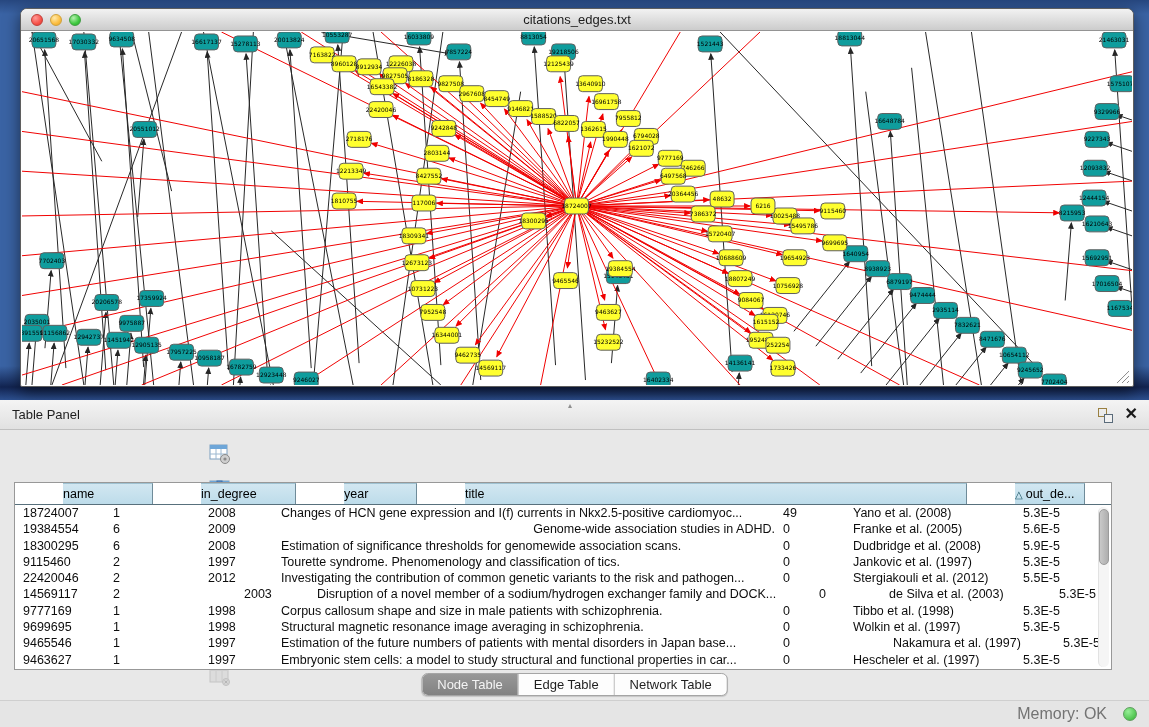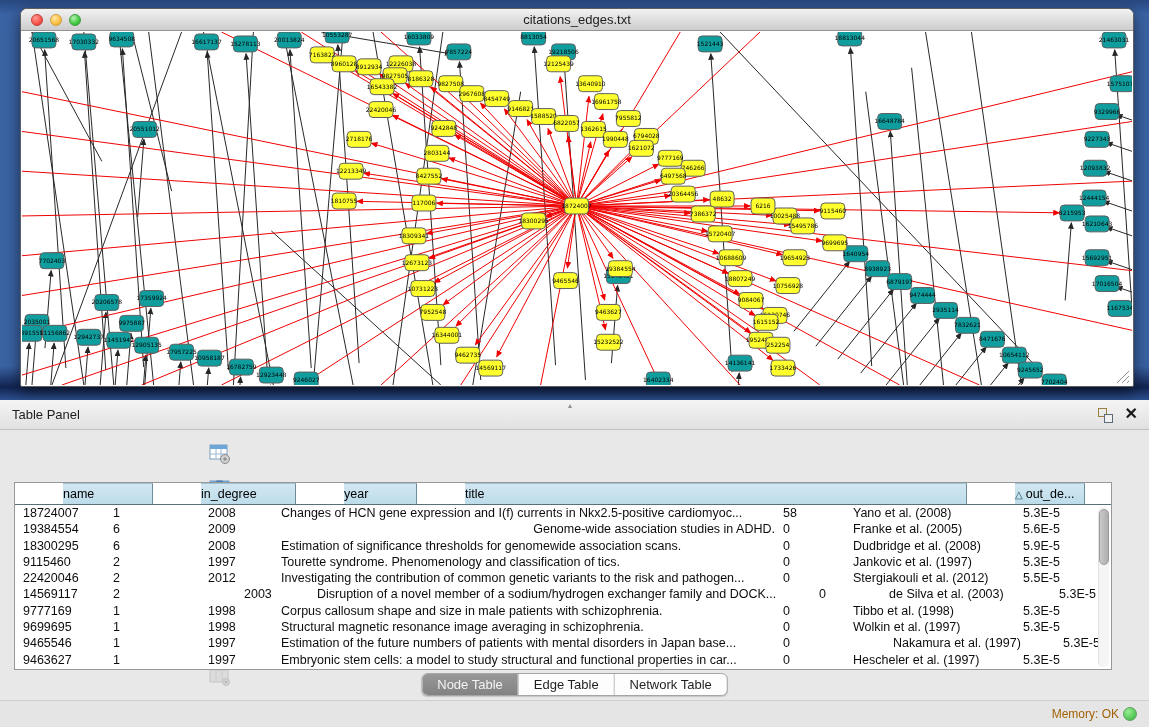--- a/index.html
+++ b/index.html
@@ -62,21 +62,21 @@
     border:1px solid #9b9b9b;border-radius:6px;}
 
   .tabs{position:absolute;left:50%;transform:translateX(-50%);bottom:31px;display:flex;height:23px;
     border:1px solid #a5a5a5;border-radius:6px;overflow:hidden;background:#fdfdfd;
     box-shadow:0 1px 1px rgba(0,0,0,.15);}
   .tab{padding:0 15px;font-size:13px;line-height:22px;color:#1f1f1f;border-left:1px solid #bcbcbc;}
   .tab:first-child{border-left:none;}
   .tab.active{background:linear-gradient(#989898,#828282);color:#f4f4f4;}
 
   .status-bar{position:absolute;left:0;bottom:0;width:100%;height:27px;background:#e5e5e5;border-top:1px solid #cfcfcf;}
-  .mem-label{position:absolute;right:30px;top:0;line-height:26px;font-size:12px;color:#a16207;}
+  .mem-label{position:absolute;right:42px;top:0;line-height:26px;font-size:16px;color:#737373;}
   .mem-dot{position:absolute;right:12px;top:6px;width:14px;height:14px;border-radius:50%;
     border:1px solid #5f9e5f;background:radial-gradient(circle at 35% 30%,#97ef97,#31b231);}
 </style>
 </head>
 <body>
 
 <div class="desktop">
   <div class="net-window">
     <div class="titlebar">
       <span class="tl red"></span>
@@ -843,21 +843,21 @@
         <div class="th" style="width: 70px;"><span class="sort-tri">△</span>out_de...</div>
         <div class="th" style="width: 170px;">short</div>
         <div class="th" style="width: 75px;">pagerank</div>
       </div>
     <div id="tbody">
         <div class="tr">
           <div class="td" style="width: 90px;">18724007</div>
           <div class="td" style="width: 95px;">1</div>
           <div class="td" style="width: 73px;">2008</div>
           <div class="td" style="width: 502px;">Changes of HCN gene expression and I(f) currents in Nkx2.5-positive cardiomyoc...</div>
-          <div class="td" style="width: 70px;">58</div>
+          <div class="td" style="width: 70px;">49</div>
           <div class="td" style="width: 170px;">Yano et al. (2008)</div>
           <div class="td" style="width: 75px;">5.3E-5</div>
         </div>
         <div class="tr">
           <div class="td" style="width: 90px;">19384554</div>
           <div class="td" style="width: 95px;">6</div>
           <div class="td" style="width: 73px;">2009</div>
           <div class="td" style="width: 502px; text-align: right;">Genome-wide association studies in ADHD.</div>
           <div class="td" style="width: 70px;">0</div>
           <div class="td" style="width: 170px;">Franke et al. (2005)</div>

